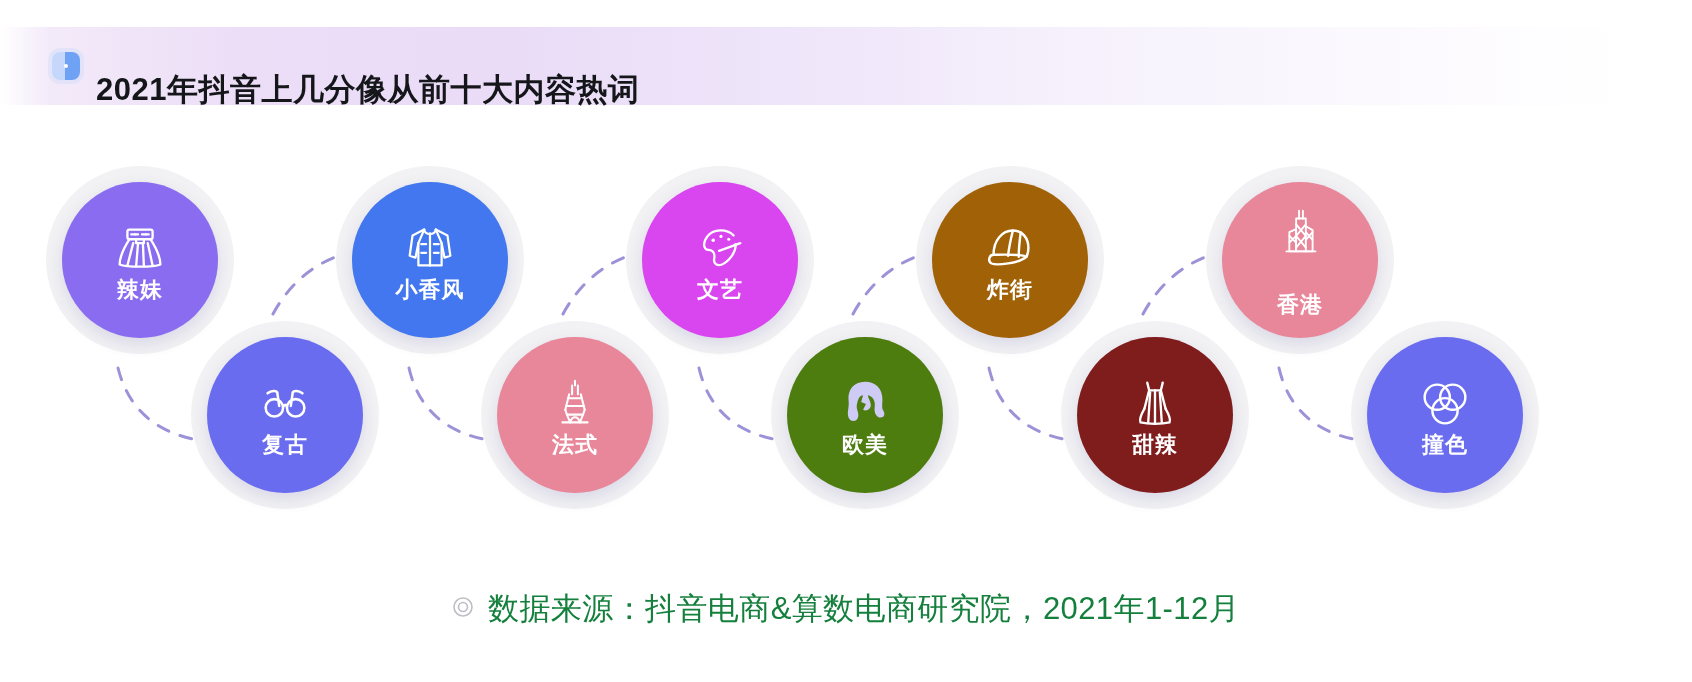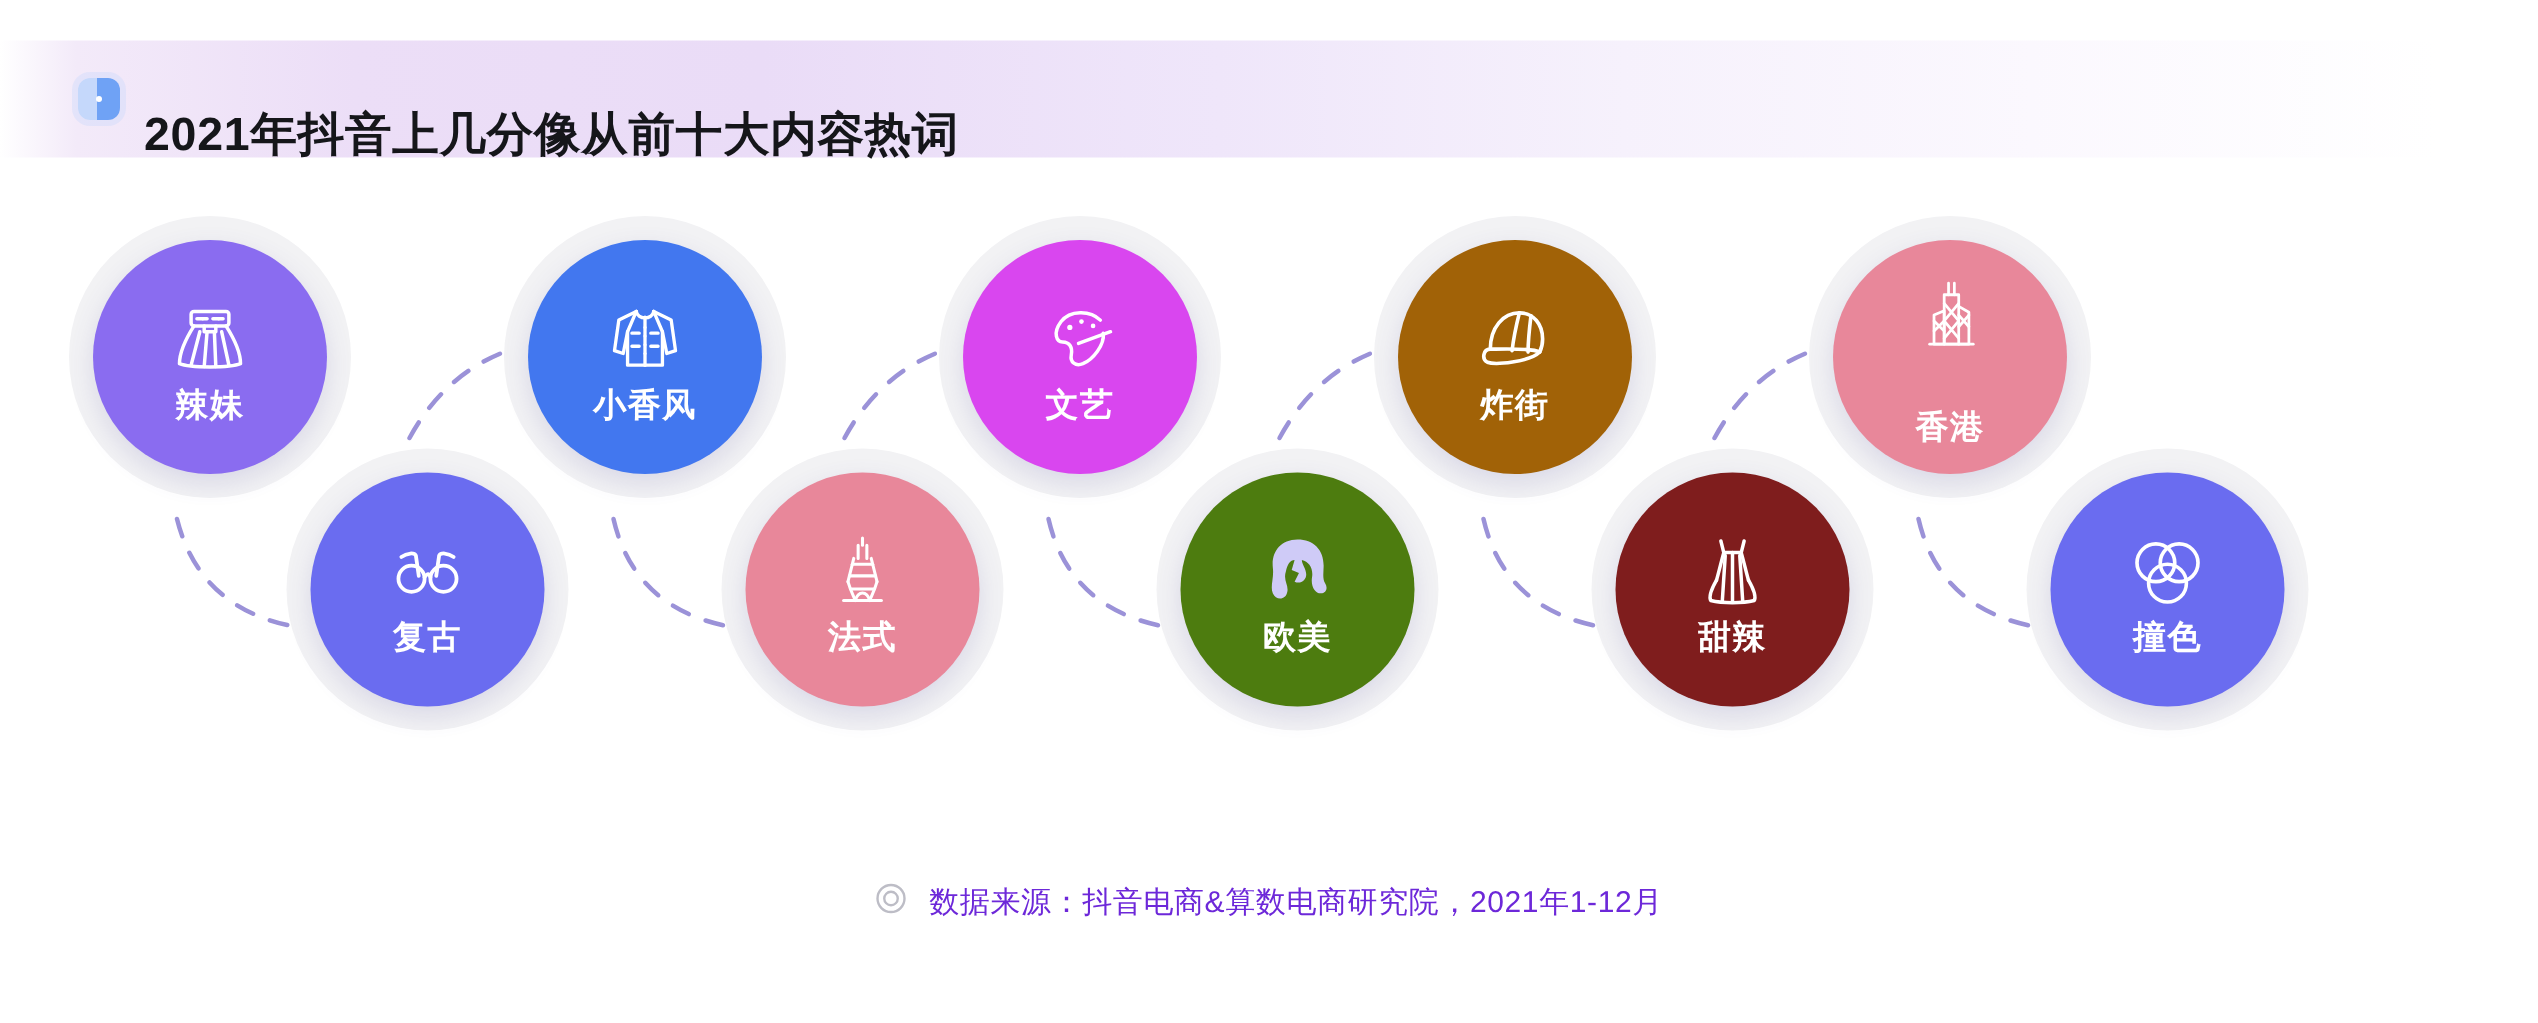--- a/index.html
+++ b/index.html
@@ -66,23 +66,24 @@
     color: #15161a;
     letter-spacing: 0.5px;
     white-space: nowrap;
     margin-top: 48px;
   }
 
   
   .diagram {
     position: absolute;
     left: 0;
-    top: 114px;
+    top: 136px;
     width: 1632px;
     height: 400px;
+    font-family: Liberation Mono, monospace;
   }
   .dash-layer {
     position: absolute;
     left: 0;
     top: 0;
     width: 1692px;
     height: 400px;
   }
 
   .node {
@@ -133,22 +134,22 @@
     left: 0;
     top: 588px;
     width: 1692px;
     display: flex;
     align-items: center;
     justify-content: center;
     gap: 14px;
   }
   .footer .ring-icon { display: block; }
   .footer .src-text {
-    font-size: 20px;
-    color: #6d28d9;
+    font-size: 31px;
+    color: #15803d;
     letter-spacing: 0.4px;
     white-space: nowrap;
   }
 </style>
 </head>
 <body>
 
 <div class="header-band"></div>
 <div class="header-row">
   <span class="title-badge"></span>

